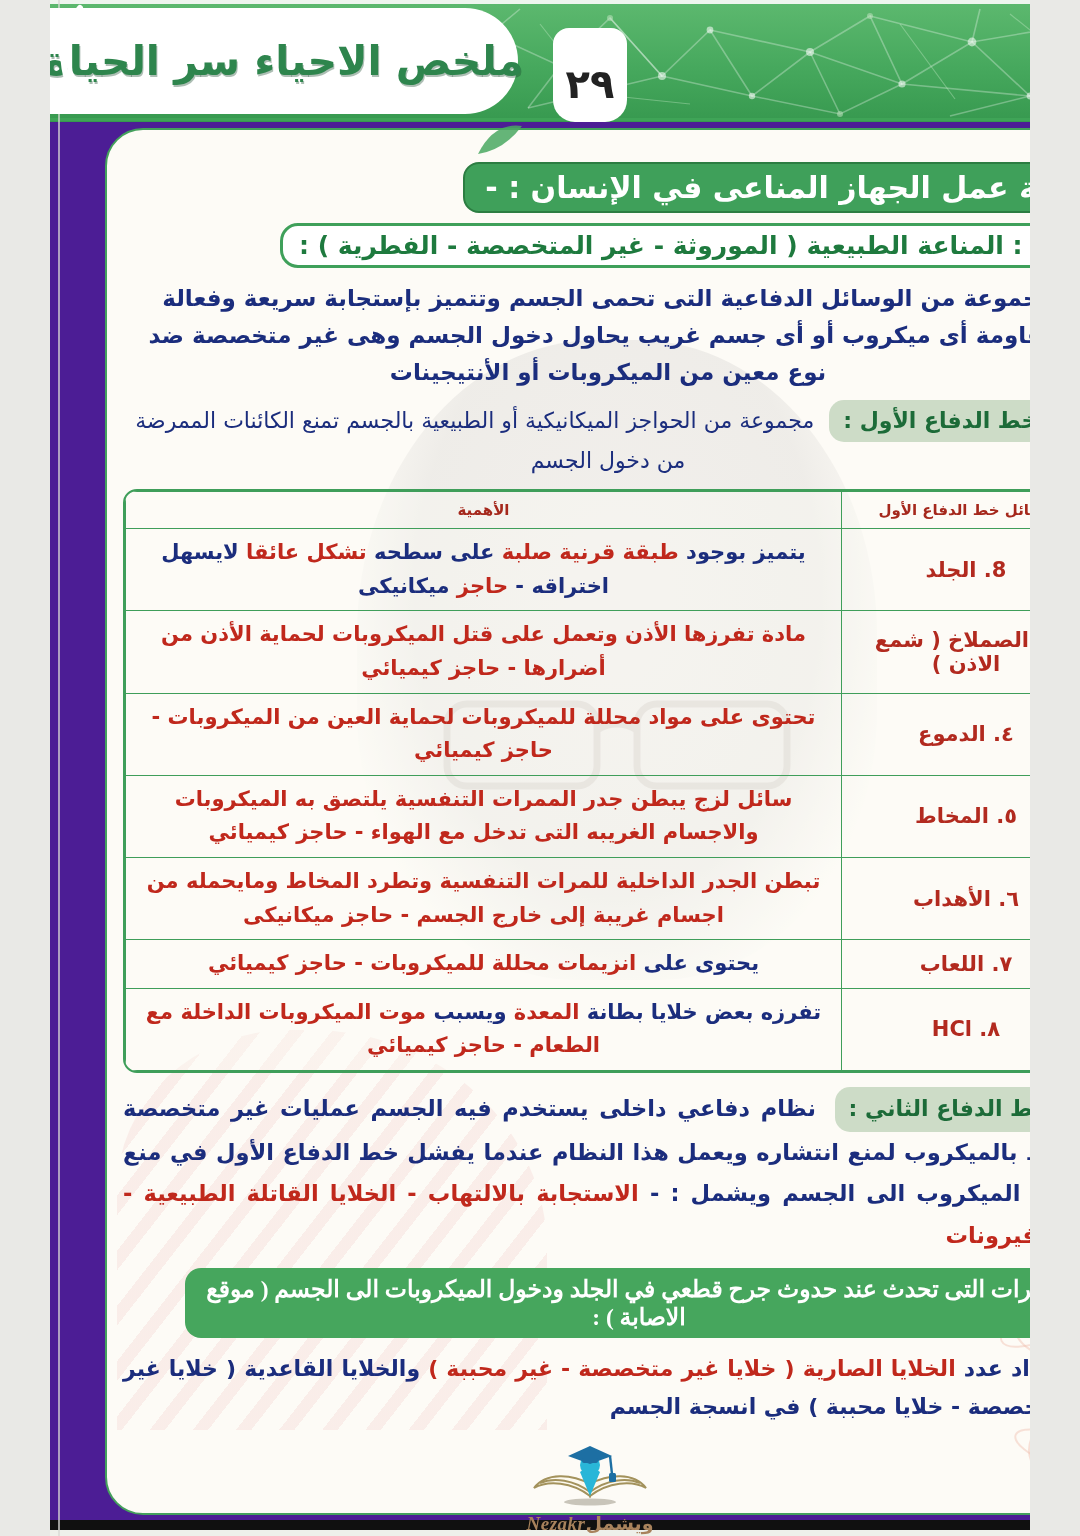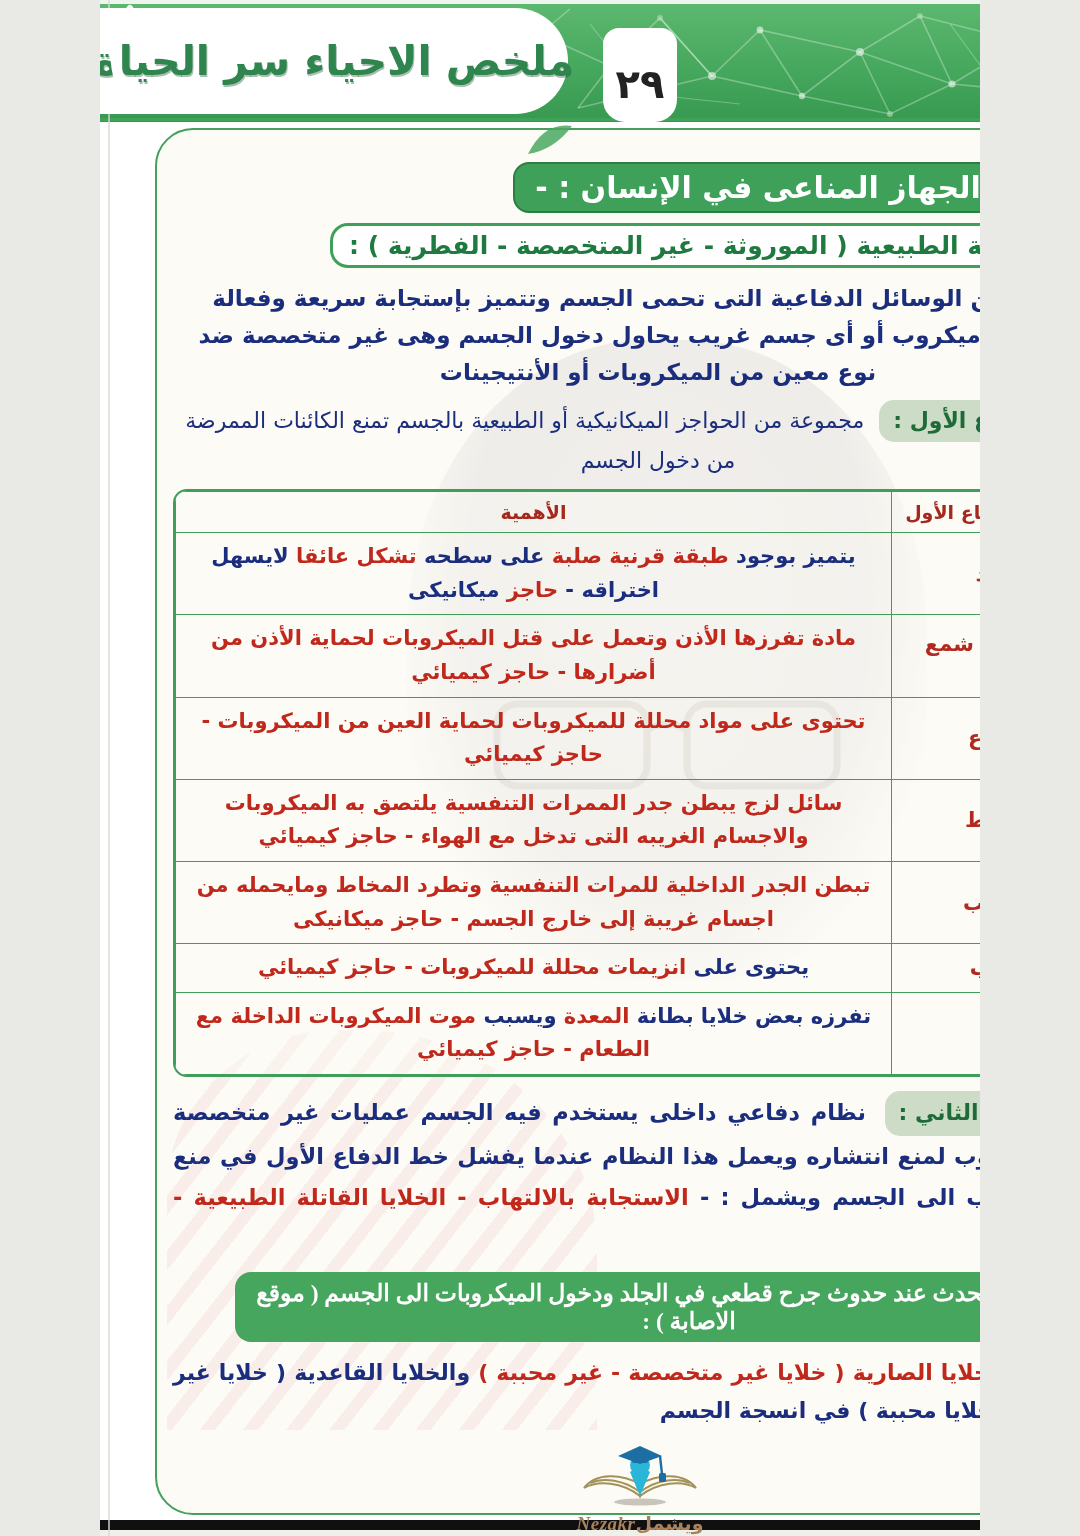--- a/index.html
+++ b/index.html
@@ -1,16 +1,16 @@
 <!DOCTYPE html>
 <html lang="ar" dir="rtl"><head>
 <meta charset="utf-8">
 <style>
   html,body{margin:0;padding:0;background:#e9e9e6;}
-  .page{position:relative;width:880px;height:1536px;margin:0 auto;background:#ffffff;
+  .page{position:relative;width:980px;height:1536px;margin:0 auto;background:#4c1d95;
         font-family:"DejaVu Sans",sans-serif;overflow:hidden;direction:rtl;}
 
   
   .banner{position:absolute;top:0;left:0;width:1080px;height:118px;
           background:linear-gradient(180deg,#5cb86e 0%,#46a85d 55%,#37994f 100%);
           border-top:4px solid #eef5ee;}
   .banner svg{position:absolute;top:0;left:0;}
   .brand-block{position:absolute;top:4px;left:0;width:468px;height:106px;background:#ffffff;
                border-radius:0 56px 56px 0;display:flex;align-items:center;justify-content:center;z-index:2;}
   .brand-title{color:#2e854d;font-size:41px;font-weight:bold;text-shadow:1px 2px 0 rgba(20,70,40,.35);white-space:nowrap;}
@@ -51,21 +51,21 @@
         padding:2px 14px;font-weight:bold;font-size:22px;margin-left:8px;}
   .navy{color:#1b2d7d;}
   .seg-b{color:#1b2d7d;}
   .seg-r{color:#c0281c;}
 
   
   .table-wrap{border:2.5px solid #3f9e5a;border-radius:14px;overflow:hidden;margin:6px 2px 14px 2px;background:rgba(253,251,246,.35);}
   table.defense{width:100%;border-collapse:collapse;}
   table.defense td,table.defense th{border:1.5px solid #3f9e5a;text-align:center;vertical-align:middle;
         font-weight:bold;padding:7px 10px;}
-  table.defense th{color:#a5281c;font-size:19px;padding:9px 10px;}
+  table.defense th{color:#a5281c;font-size:15px;padding:9px 10px;}
   td.means-cell{width:228px;color:#b22a1f;font-size:21px;}
   td.importance-cell{font-size:21px;line-height:1.6;}
 
   .line2{font-size:22.5px;line-height:1.85;text-align:justify;margin:0 2px 12px 2px;font-weight:bold;}
 
   .changes-pill{background:#46a65d;color:#fff;border-radius:16px;text-align:center;
                 padding:7px 14px;font-size:23.5px;font-weight:bold;margin:2px 2px 12px 64px;font-family:Liberation Serif, serif;}
 
   .bullets{margin:0 6px 6px 2px;}
   .bullet-item{position:relative;padding-right:26px;font-size:22px;font-weight:bold;

